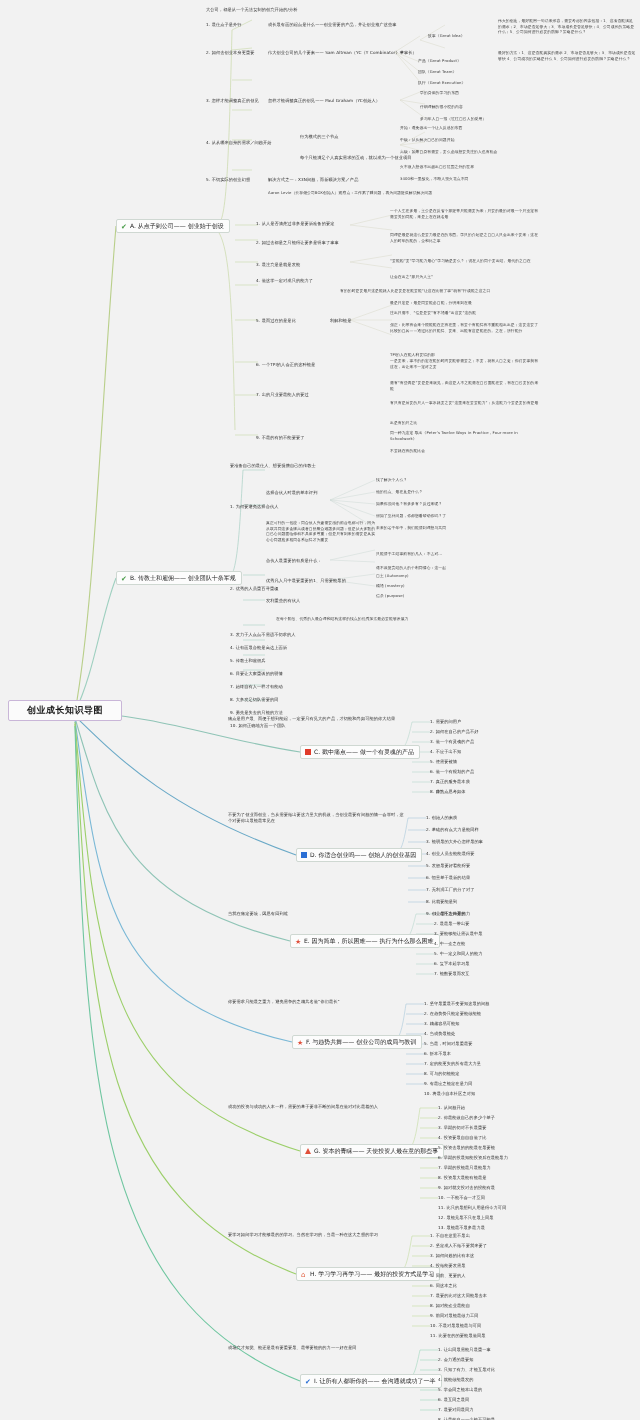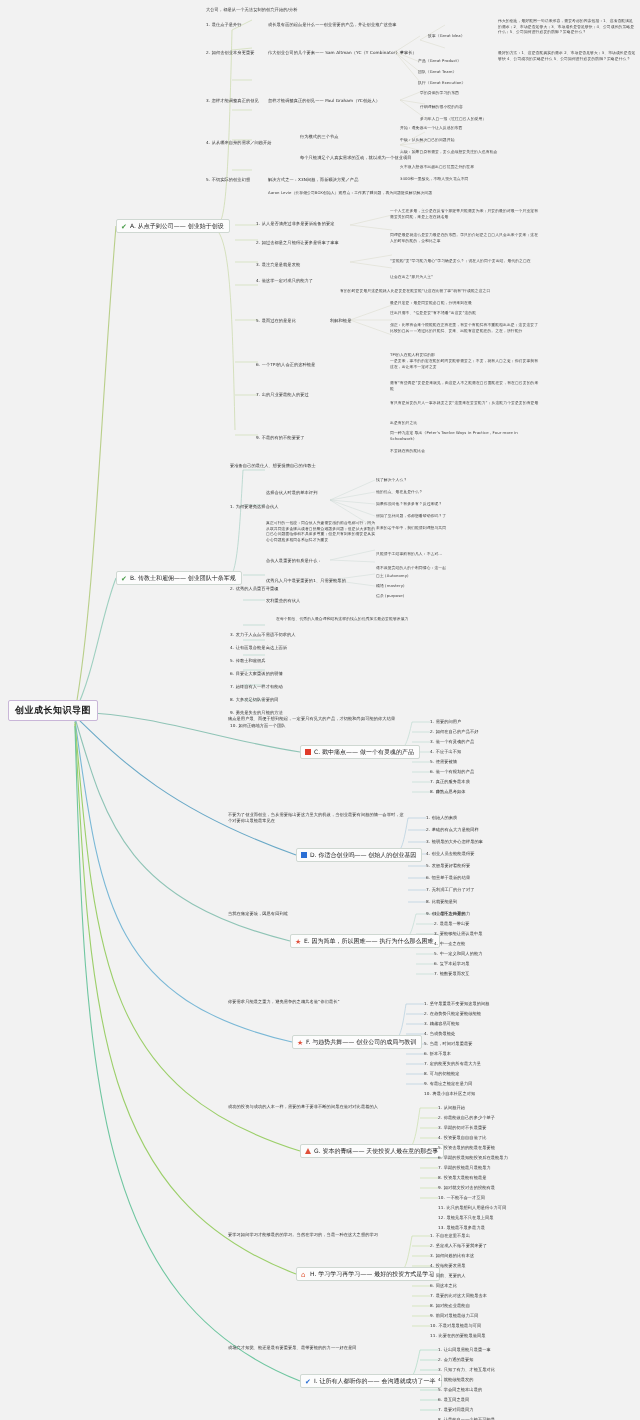--- a/index.html
+++ b/index.html
@@ -14,21 +14,21 @@
   svg.links{position:absolute;left:0;top:0;width:640px;height:1420px;pointer-events:none;}
 
   .node{position:absolute;white-space:nowrap;}
 
   
   .root{
     left:8px;top:700px;
     background:#fbfbfb;
     border:1px solid #c9b6d8;
     border-radius:2px;
-    padding:3px 6px;
+    padding:3px 18px;
     font-size:9px;font-weight:bold;color:#1a1a1a;
     letter-spacing:.5px;
   }
 
   
   .branch{
     background:#fcfcfc;
     border:1px solid #cfd8d2;
     border-radius:2px;
     padding:2px 5px 2px 4px;

